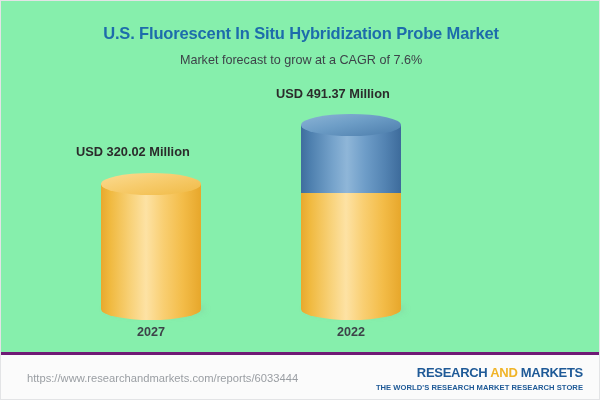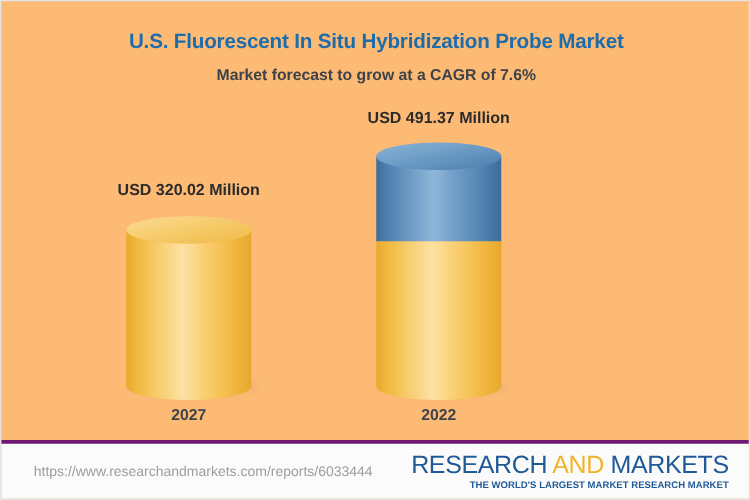--- a/index.html
+++ b/index.html
@@ -9,21 +9,21 @@
   }
   body {
     font-family: "Liberation Sans", sans-serif;
   }
 
   .chart-card {
     position: relative;
     width: 600px;
     height: 400px;
     box-sizing: border-box;
-    background: #fdba74;
+    background: #86efac;
     border: 1px solid #e3e4e6;
     overflow: hidden;
   }
 
   
   .header {
     position: absolute;
     top: 0;
     left: 0;
     width: 600px;
@@ -33,21 +33,21 @@
   .chart-title {
     font-size: 16.5px;
     font-weight: bold;
     color: #1d6cab;
     letter-spacing: -0.15px;
     line-height: 20px;
     margin: 0;
   }
   .chart-subtitle {
     font-size: 12.6px;
-    font-weight: bold;
+    font-weight: normal;
     color: #3d4349;
     line-height: 18px;
     margin: 8px 0 0 0;
   }
 
   
   .plot {
     position: absolute;
     left: 0;
     top: 0;
@@ -61,21 +61,21 @@
     width: 150px;
   }
   .bar-group.g0 { left: 75px; }
   .bar-group.g1 { left: 275px; }
 
   
   .value-label {
     position: absolute;
     left: 0;
     width: 150px;
-    text-align: center;
+    text-align: left;
     font-size: 12.8px;
     font-weight: bold;
     color: #2b2b2b;
     white-space: nowrap;
   }
   .g0 .value-label { bottom: 194px; margin-top: 36px; }
   .g1 .value-label { bottom: 252px; }
 
   
   .cat-label {
@@ -190,22 +190,22 @@
     color: #9a9ea3;
     white-space: nowrap;
   }
   .logo {
     position: absolute;
     right: 18px;
     top: 8px;
     text-align: right;
   }
   .logo-main {
-    font-size: 20px;
-    font-weight: normal;
+    font-size: 13px;
+    font-weight: bold;
     letter-spacing: -0.3px;
     line-height: 19px;
     color: #1f5a97;
     white-space: nowrap;
   }
   .logo-and { color: #f0b429; }
   .logo-tag {
     font-size: 7.6px;
     font-weight: bold;
     letter-spacing: 0.05px;
@@ -262,17 +262,17 @@
       <div class="cat-label">2022</div>
     </div>
 
   </div>
 
   <div class="footer">
     <div class="footer-url">https://www.researchandmarkets.com/reports/6033444</div>
 
     <div class="logo">
       <div class="logo-main"><span>RESEARCH</span><span class="logo-and"> AND </span><span>MARKETS</span></div>
-      <div class="logo-tag">THE WORLD'S LARGEST MARKET RESEARCH MARKET</div>
+      <div class="logo-tag">THE WORLD'S RESEARCH MARKET RESEARCH STORE</div>
     </div>
   </div>
 
 </div>
 
 </body></html>

